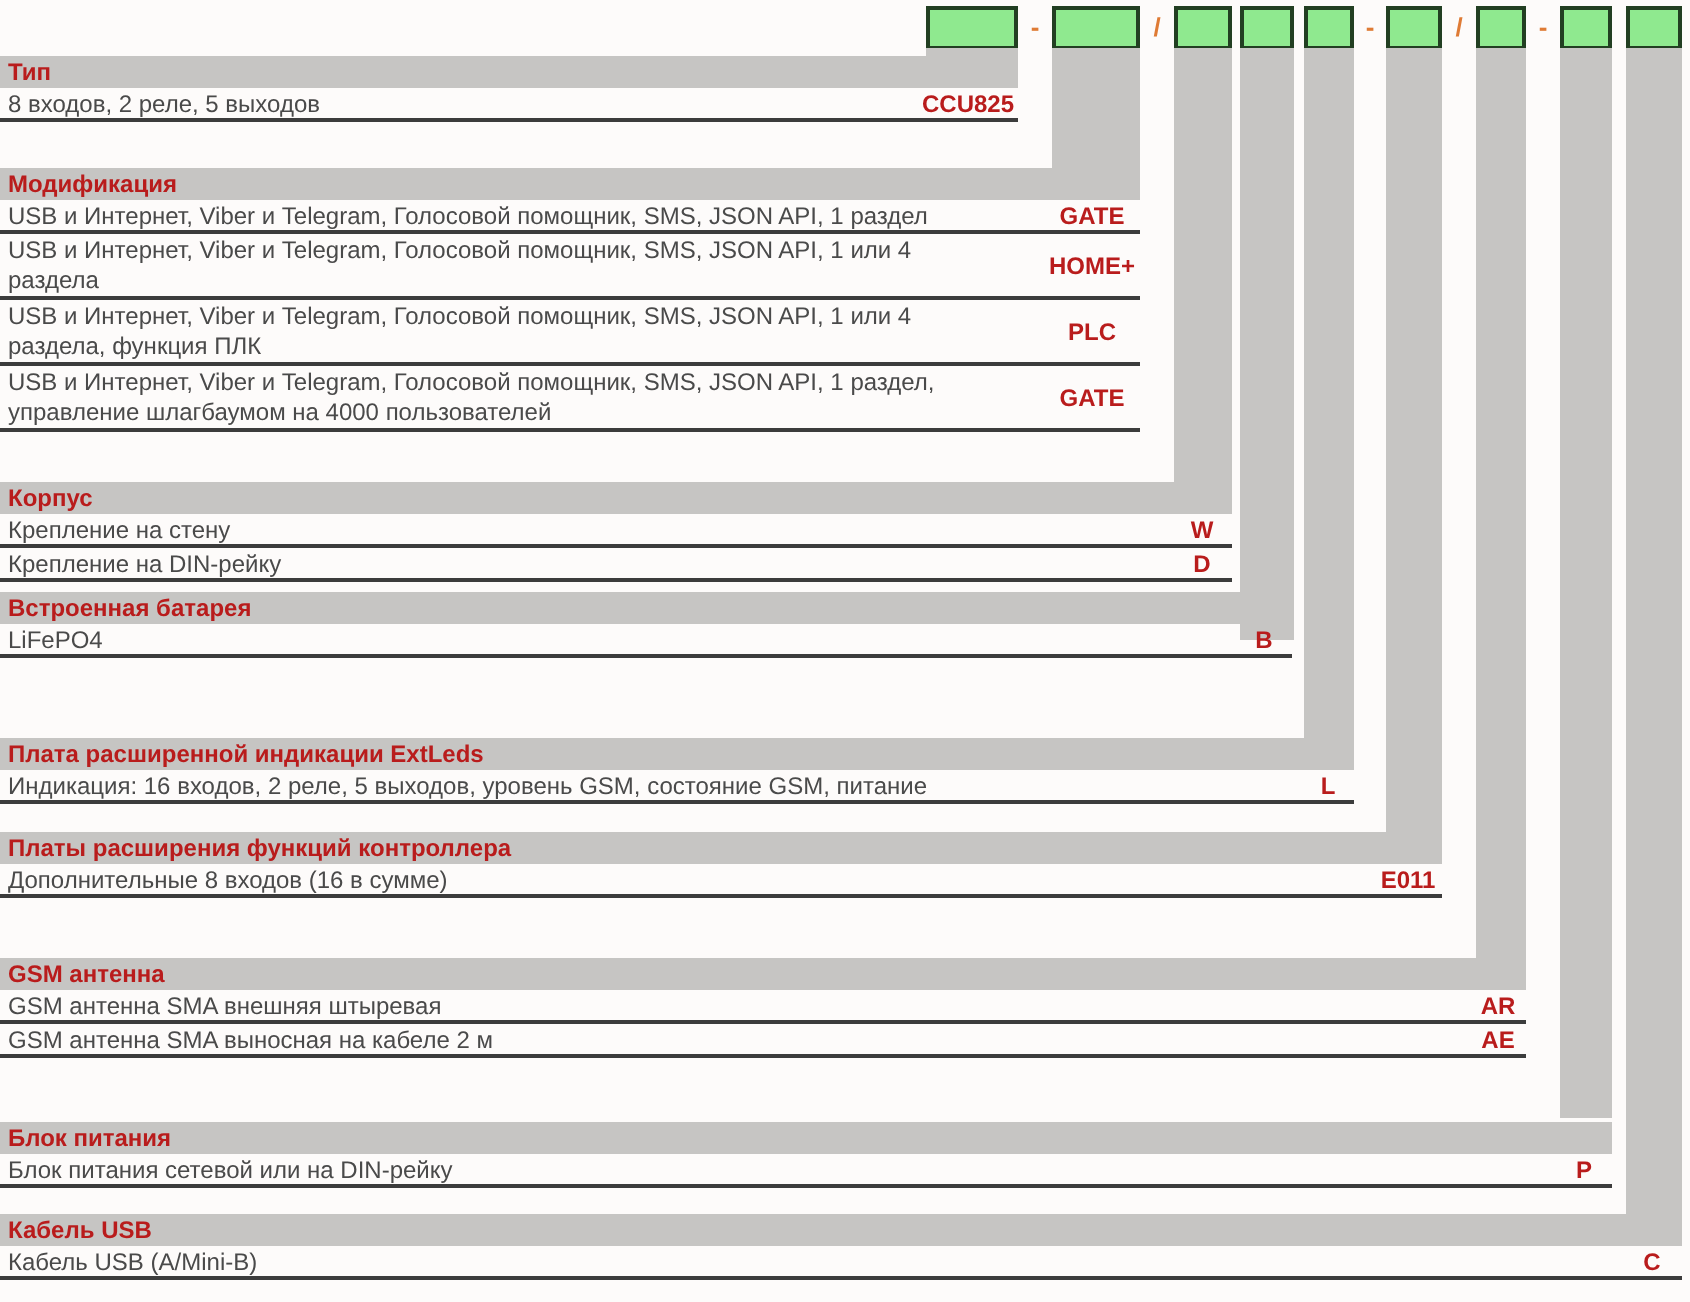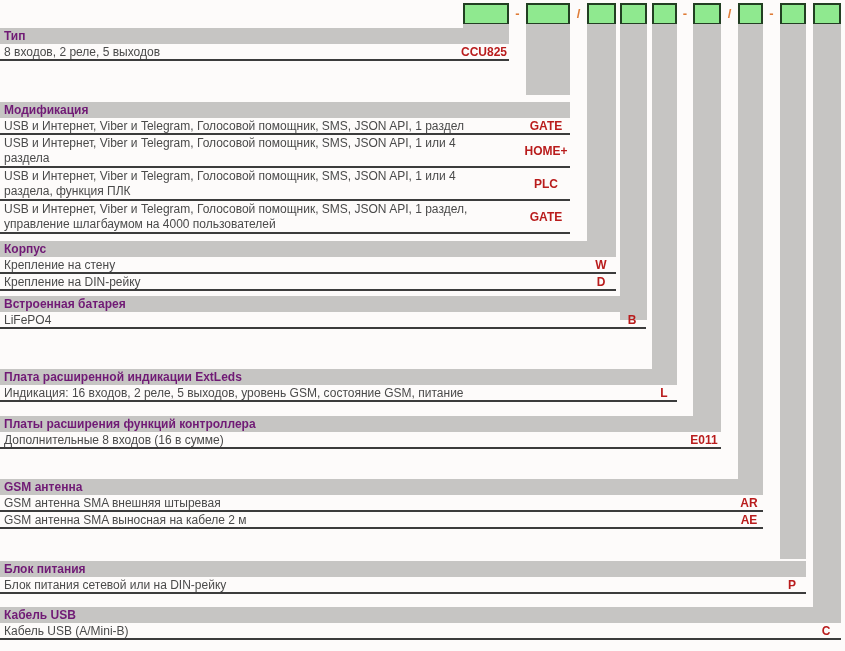--- a/index.html
+++ b/index.html
@@ -4,21 +4,21 @@
 <style>
   html,body{margin:0;padding:0;background:#fdfbfa;}
   .canvas{position:relative;width:845px;height:651px;background:#fdfbfa;overflow:hidden;
           font-family:"Liberation Sans","DejaVu Sans",sans-serif;font-size:12px;color:#454545;}
   .codebox{position:absolute;top:3px;height:22px;background:#8fe98f;border:2px solid #223f22;box-sizing:border-box;}
   .sep{position:absolute;top:5px;height:18px;line-height:18px;text-align:center;
        color:#df7b35;font-weight:bold;font-size:13px;}
   .col{position:absolute;background:#c6c5c3;}
   .section{position:absolute;left:0;}
   .hdr{background:#c6c5c3;height:16px;line-height:16px;padding-left:4px;box-sizing:border-box;
-       font-weight:bold;color:#701a75;white-space:nowrap;overflow:hidden;}
+       font-weight:bold;color:#b91c1c;white-space:nowrap;overflow:hidden;}
   .row{display:flex;box-sizing:border-box;border-bottom:2px solid #3c3c3c;background:transparent;}
   .r1{height:17px;justify-content:center;}
   .r2{height:33px;}
   .txt{flex:1;padding:1px 20px 0 4px;line-height:15px;color:#4a4a4a;}
   .code{align-self:center;text-align:center;font-weight:bold;color:#b91c1c;white-space:nowrap;}
 </style>
 </head>
 <body>
 
 <div class="canvas">
@@ -49,21 +49,21 @@
   <div class="col" style="left:813px;width:28px;top:24px;height:589px"></div>
 
   <div class="section" style="top:28px;width:509px">
     <div class="hdr">Тип</div>
     <div class="row r1">
       <div class="txt">8 входов, 2 реле, 5 выходов</div>
       <div class="code" style="width:50px">CCU825</div>
     </div>
   </div>
 
-  <div class="section" style="top:102px;width:570px">
+  <div class="section" style="top:84px;width:570px">
     <div class="hdr">Модификация</div>
     <div class="row r1">
       <div class="txt">USB и Интернет, Viber и Telegram, Голосовой помощник, SMS, JSON API, 1 раздел</div>
       <div class="code" style="width:48px">GATE</div>
     </div>
     <div class="row r2">
       <div class="txt">USB и Интернет, Viber и Telegram, Голосовой помощник, SMS, JSON API, 1 или 4 раздела</div>
       <div class="code" style="width:48px">HOME+</div>
     </div>
     <div class="row r2">

